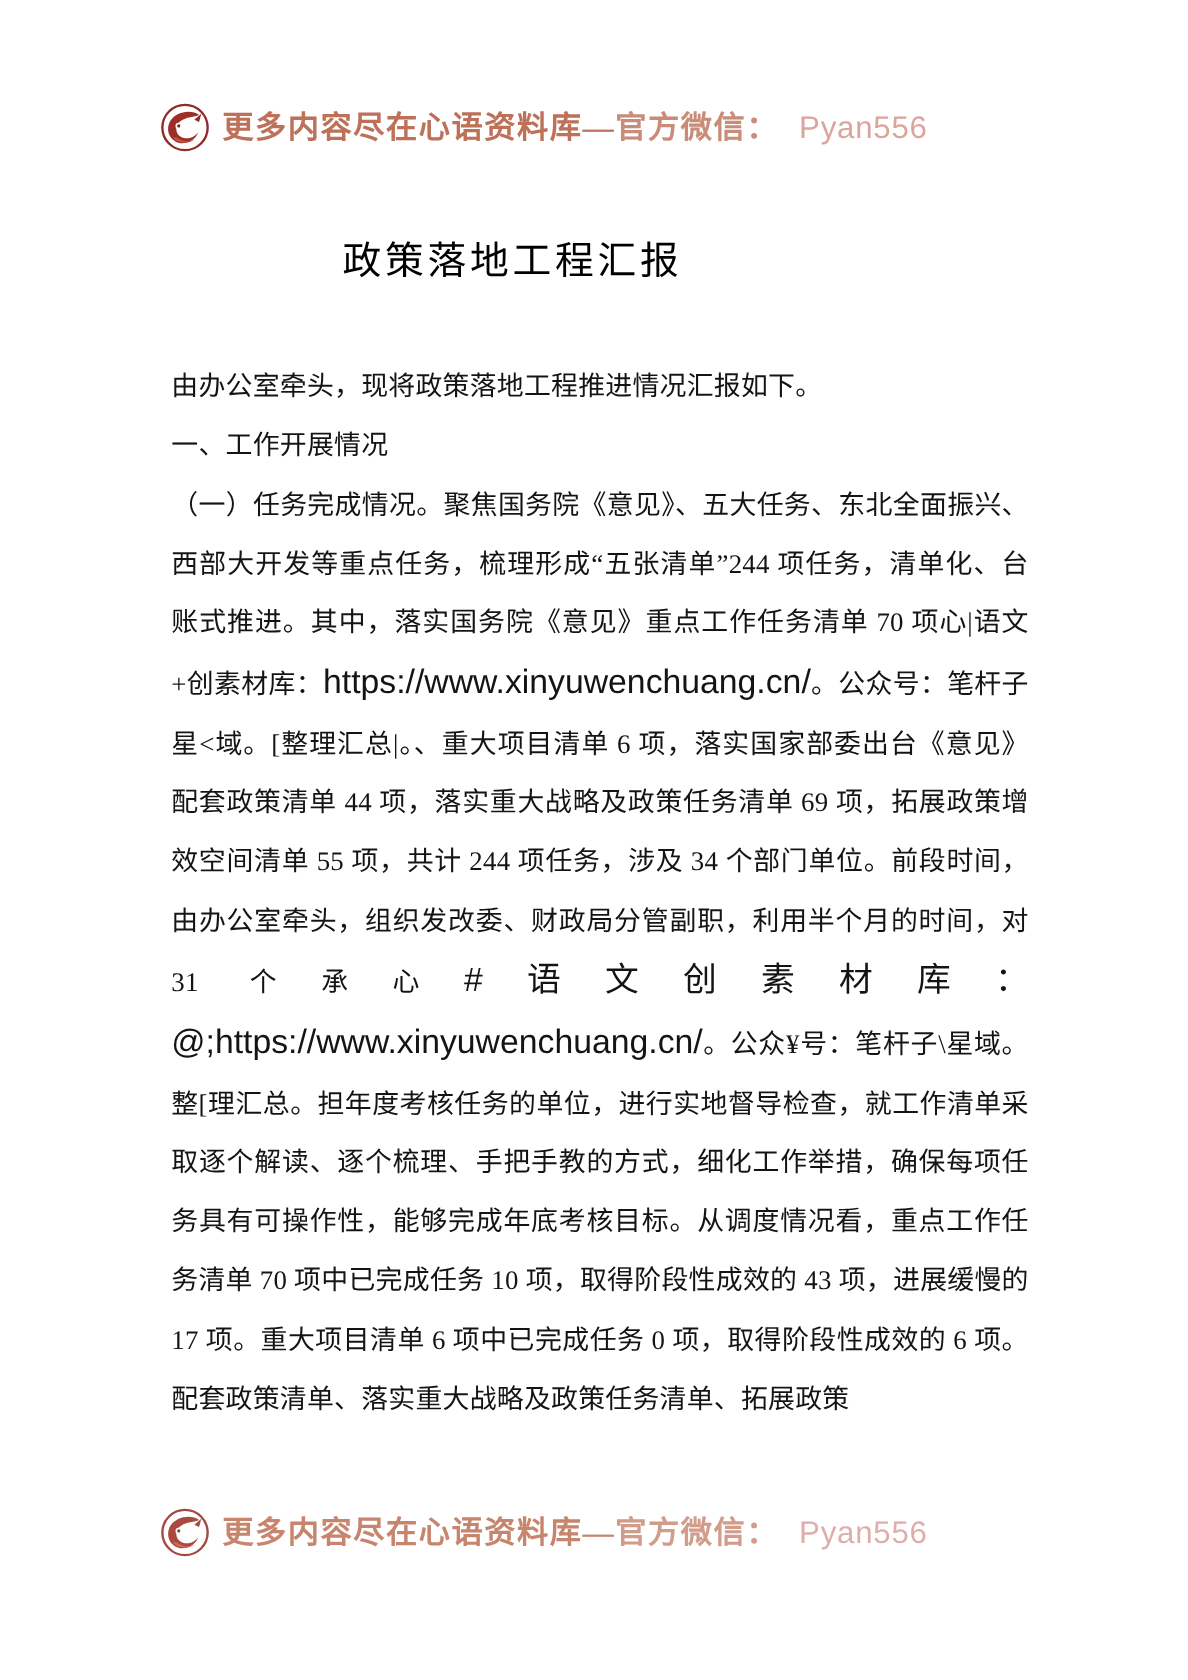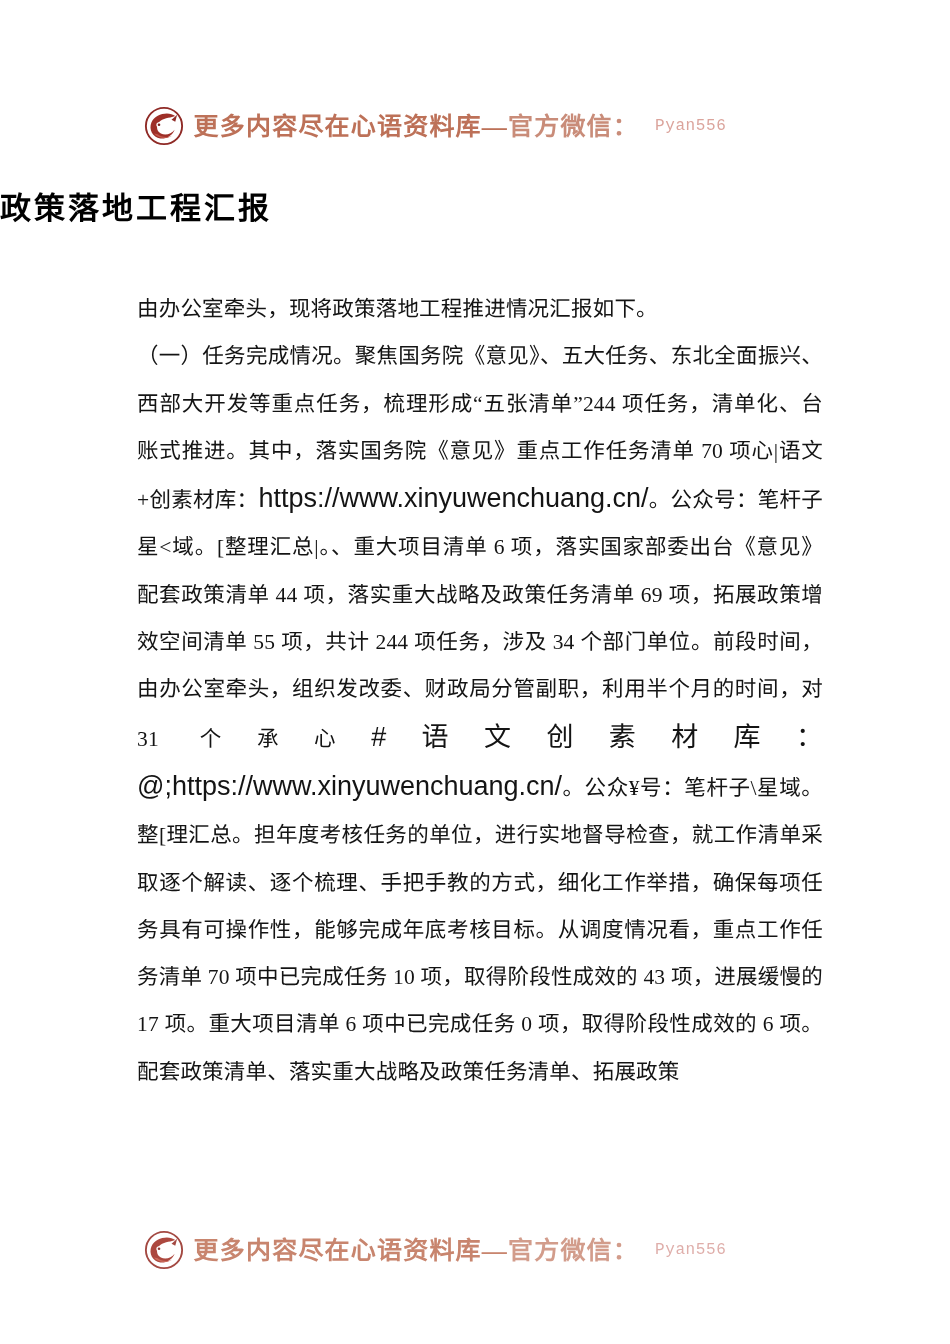--- a/index.html
+++ b/index.html
@@ -30,21 +30,20 @@
   .watermark {
     position: absolute;
     left: 0;
     width: 870px;
     display: flex;
     align-items: center;
     justify-content: center;
     gap: 10px;
     user-select: none;
     white-space: nowrap;
-    margin-top: 24px;
   }
   .watermark.header { top: 82px; }
   .watermark.footer { top: 1206px; }
 
   .wm-logo {
     width: 40px;
     height: 40px;
     flex: 0 0 40px;
     display: block;
   }
@@ -53,40 +52,41 @@
   .wm-text-cn {
     font-family: "Liberation Serif", "DejaVu Serif", serif;
     font-weight: 700;
     font-size: 25px;
     letter-spacing: 1.2px;
     color: #bd7158;
     line-height: 1;
   }
   .wm-text-cn .soft { color: #c98c79; }
   .wm-id {
-    font-family: Liberation Mono, monospace;
-    font-size: 16px;
+    font-family: Liberation Sans, sans-serif;
+    font-size: 25px;
     font-weight: 400;
     color: #dba49c;
     letter-spacing: .6px;
     line-height: 1;
     margin-left: 6px;
   }
   .watermark.footer .wm-text-cn { color: #c8856e; }
   .watermark.footer .wm-text-cn .soft { color: #d29c8b; }
   .watermark.footer .wm-id { color: #dfaeaa; }
 
   
   .doc-title {
     position: absolute;
     top: 168px;
     left: 0;
     width: 820px;
+    text-align: center;
     font-family: "Liberation Serif", "DejaVu Serif", serif;
-    font-weight: 700;
+    font-weight: 400;
     font-size: 31px;
     letter-spacing: 3px;
     color: #000000;
     line-height: 1.3;
   }
 
   
   .body-block {
     position: absolute;
     top: 286px;
@@ -130,20 +130,21 @@
       <path d="M44 22 L53 14 L50 25 Z" fill="#8f2a26"></path>
     </svg>
     <span class="wm-text-cn"><span>更多内容尽在心语资料库</span><span>—</span><span class="soft">官方微信：</span></span>
     <span class="wm-id">Pyan556</span>
   </div>
 
   <h1 class="doc-title">政策落地工程汇报</h1>
 
   <div class="body-block">
     <p class="para lead">由办公室牵头，现将政策落地工程推进情况汇报如下。</p>
+    <p class="para heading">一、工作开展情况</p>
     <p class="para long"><span>（一）任务完成情况。聚焦国务院《意见》、五大任务、东北全面振兴、西部大开发等重点任务，梳理形成“五张清单”244 项任务，清单化、台账式推进。其中，落实国务院《意见》重点工作任务清单 70 项心|语文+创素材库：</span><span class="inj">https://www.xinyuwenchuang.cn/</span><span>。公众号：笔杆子星&lt;域。[整理汇总|。、重大项目清单 6 项，落实国家部委出台《意见》配套政策清单 44 项，落实重大战略及政策任务清单 69 项，拓展政策增效空间清单 55 项，共计 244 项任务，涉及 34 个部门单位。前段时间，由办公室牵头，组织发改委、财政局分管副职，利用半个月的时间，对 31 个承心</span><span class="inj">#语文创素材库：@;https://www.xinyuwenchuang.cn/</span><span>。公众¥号：笔杆子\星域。整[理汇总。担年度考核任务的单位，进行实地督导检查，就工作清单采取逐个解读、逐个梳理、手把手教的方式，细化工作举措，确保每项任务具有可操作性，能够完成年底考核目标。从调度情况看，重点工作任务清单 70 项中已完成任务 10 项，取得阶段性成效的 43 项，进展缓慢的 17 项。重大项目清单 6 项中已完成任务 0 项，取得阶段性成效的 6 项。配套政策清单、落实重大战略及政策任务清单、拓展政策</span></p>
   </div>
 
   <div class="watermark footer">
     <svg class="wm-logo" viewBox="0 0 64 64" aria-hidden="true">
       <circle cx="32" cy="32" r="29" fill="none" stroke="#9c3a32" stroke-width="3"></circle>
       <path d="M50 16 C40 8, 18 12, 12 26 C7 38, 14 50, 26 52 C36 53, 46 47, 49 38 C44 45, 34 48, 27 44 C19 40, 19 29, 26 24 C34 18, 44 19, 50 16 Z" fill="#a6392f"></path>
       <path d="M16 44 C22 52, 36 54, 45 47 C38 51, 28 50, 22 45 Z" fill="#c9604f"></path>
       <circle cx="24" cy="30" r="4.2" fill="#ffffff"></circle>
       <circle cx="24" cy="30" r="2.1" fill="#8a2c26"></circle>

